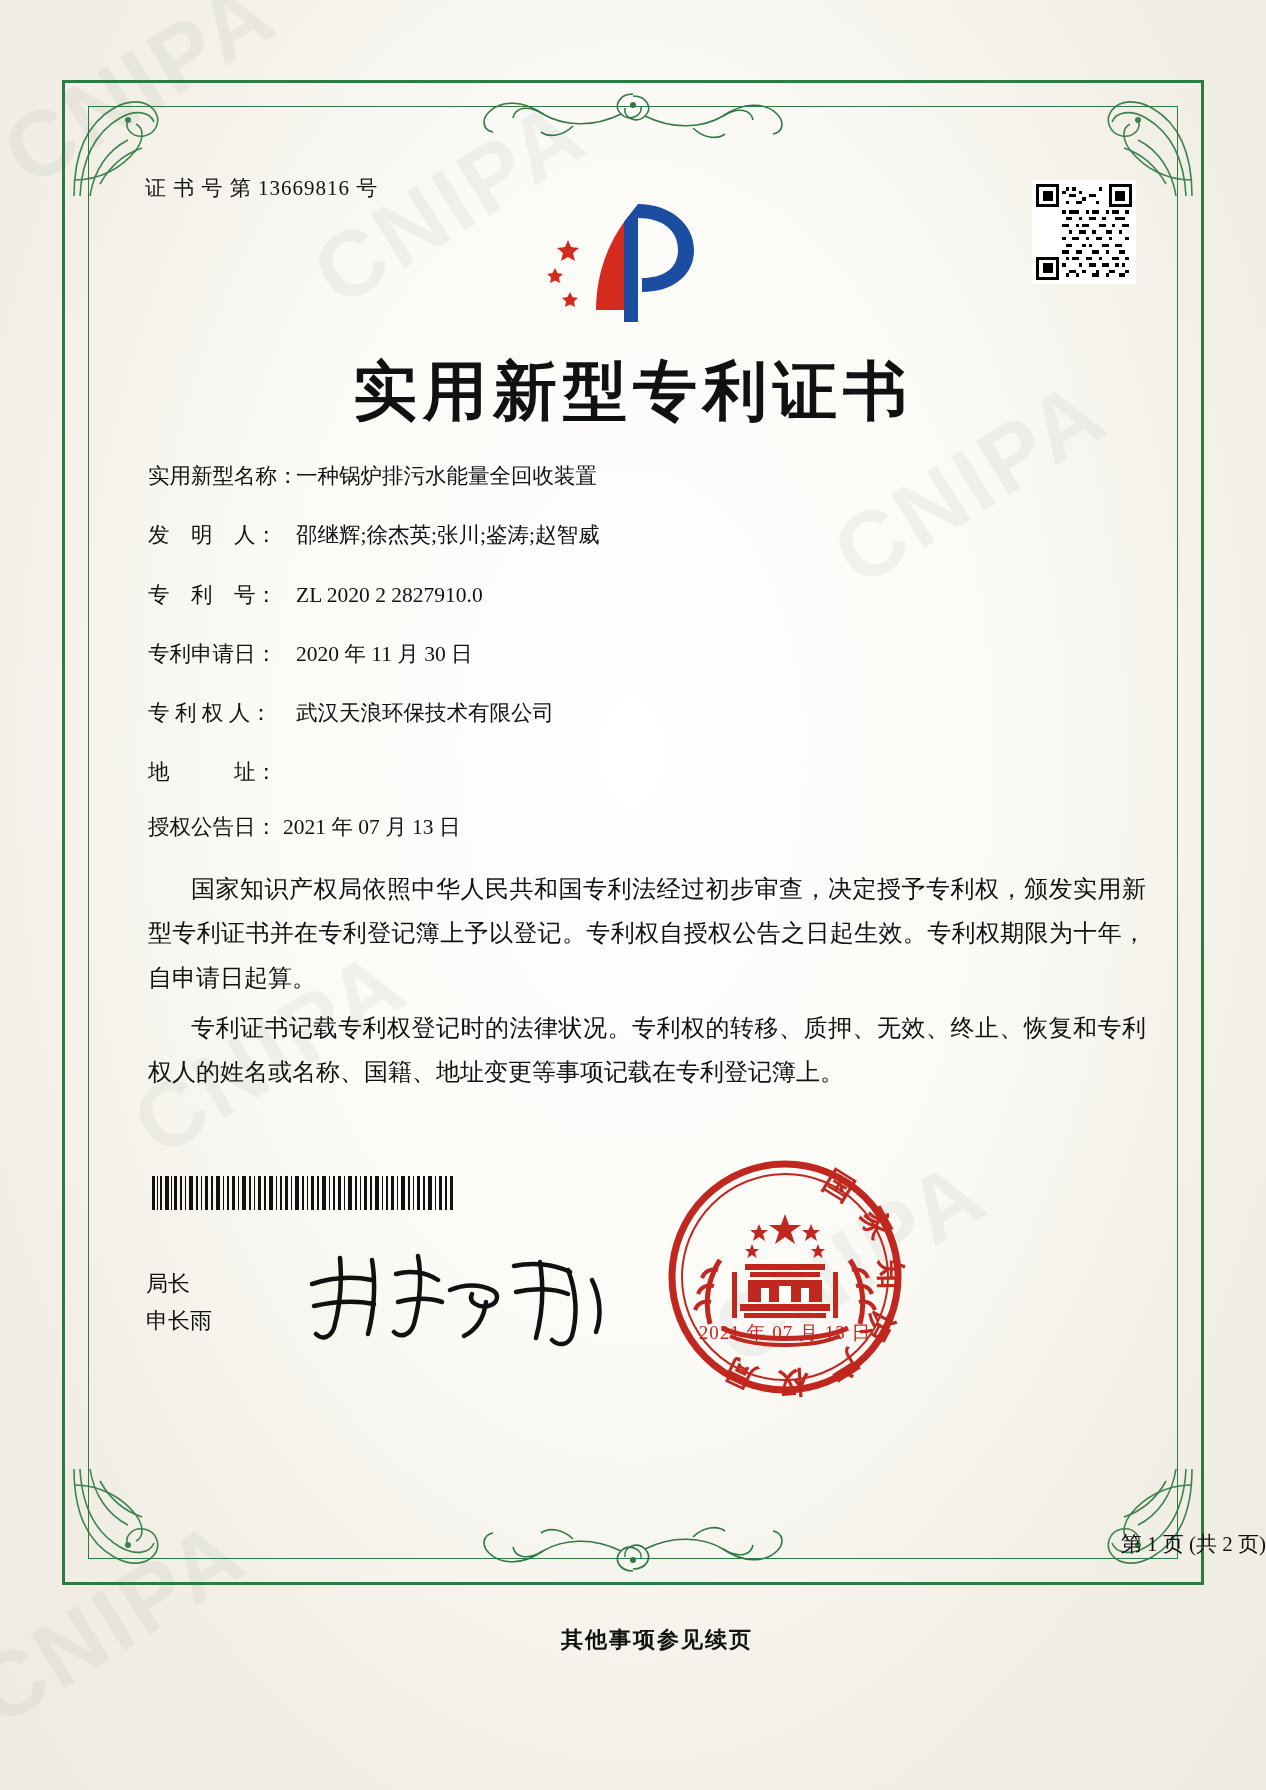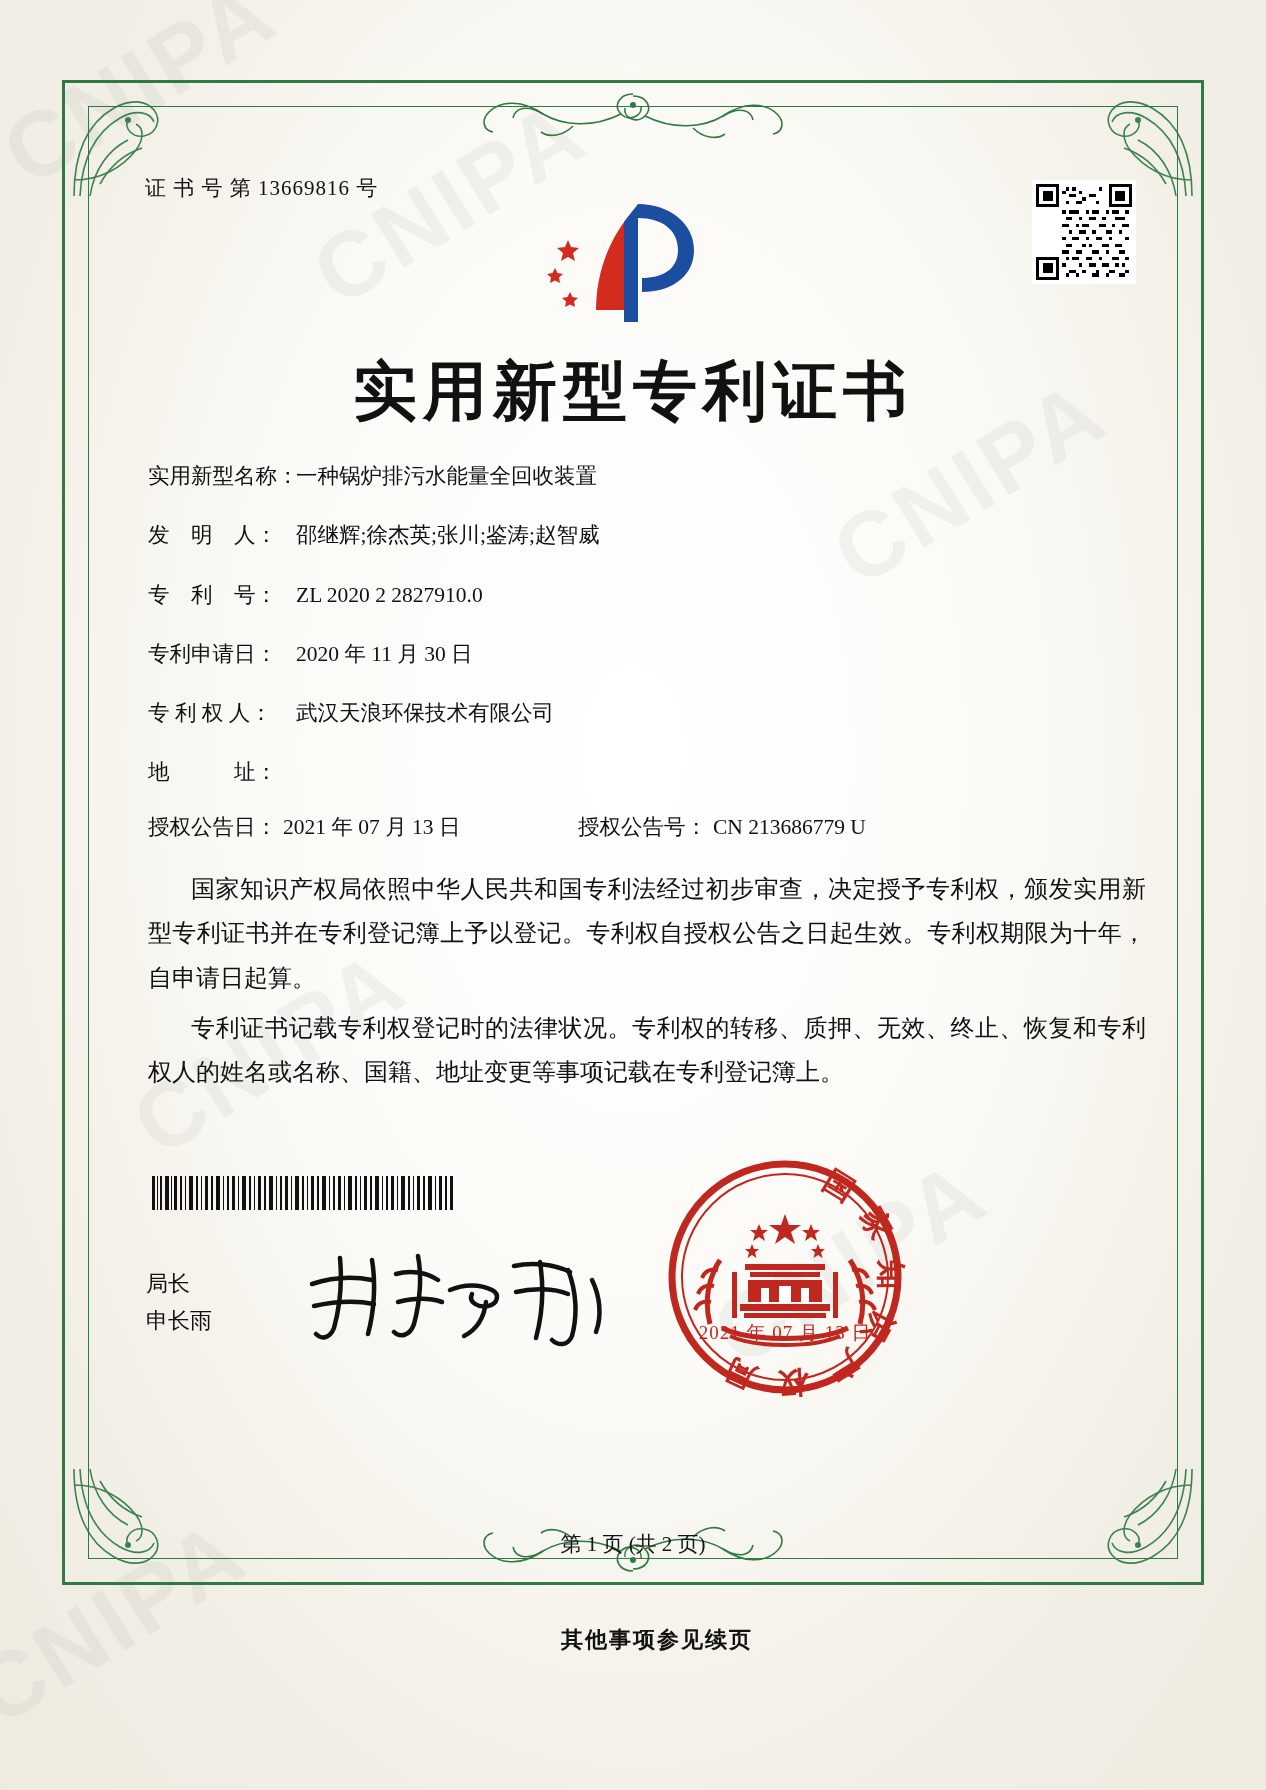--- a/index.html
+++ b/index.html
@@ -202,21 +202,21 @@
     text-align: center;
     font-size: 19px;
     color: #c0271f;
     letter-spacing: 1px;
   }
 
   .page-no {
     position: absolute;
     left: 0; right: 0;
     bottom: 232px;
-    text-align: center;
+    text-align: right;
     font-size: 21px;
     color: #111;
   }
 
   .footer-note {
     position: absolute;
     left: 0; right: 0;
     bottom: 135px;
     text-align: center;
     font-size: 22px;
@@ -456,24 +456,20 @@
 
       <div class="row" style="margin-bottom:22px;">
         <div class="lbl">地　　　址：</div>
       </div>
 
       <div class="row-split">
         <div class="half first">
           <span class="lbl2">授权公告日：</span>
           <span class="val2">2021 年 07 月 13 日</span>
         </div>
-        <div class="half">
-          <span class="lbl2">授权公告号：</span>
-          <span class="val2">CN 213686779 U</span>
-        </div>
       </div>
 
       <div class="para">国家知识产权局依照中华人民共和国专利法经过初步审查，决定授予专利权，颁发实用新型专利证书并在专利登记簿上予以登记。专利权自授权公告之日起生效。专利权期限为十年，自申请日起算。</div>
       <div class="para second">专利证书记载专利权登记时的法律状况。专利权的转移、质押、无效、终止、恢复和专利权人的姓名或名称、国籍、地址变更等事项记载在专利登记簿上。</div>
     </div>
   </div>
 
   <div class="barcode">
     <svg viewBox="0 0 310 34" shape-rendering="crispEdges">
       <rect width="310" height="34" fill="transparent"></rect>

